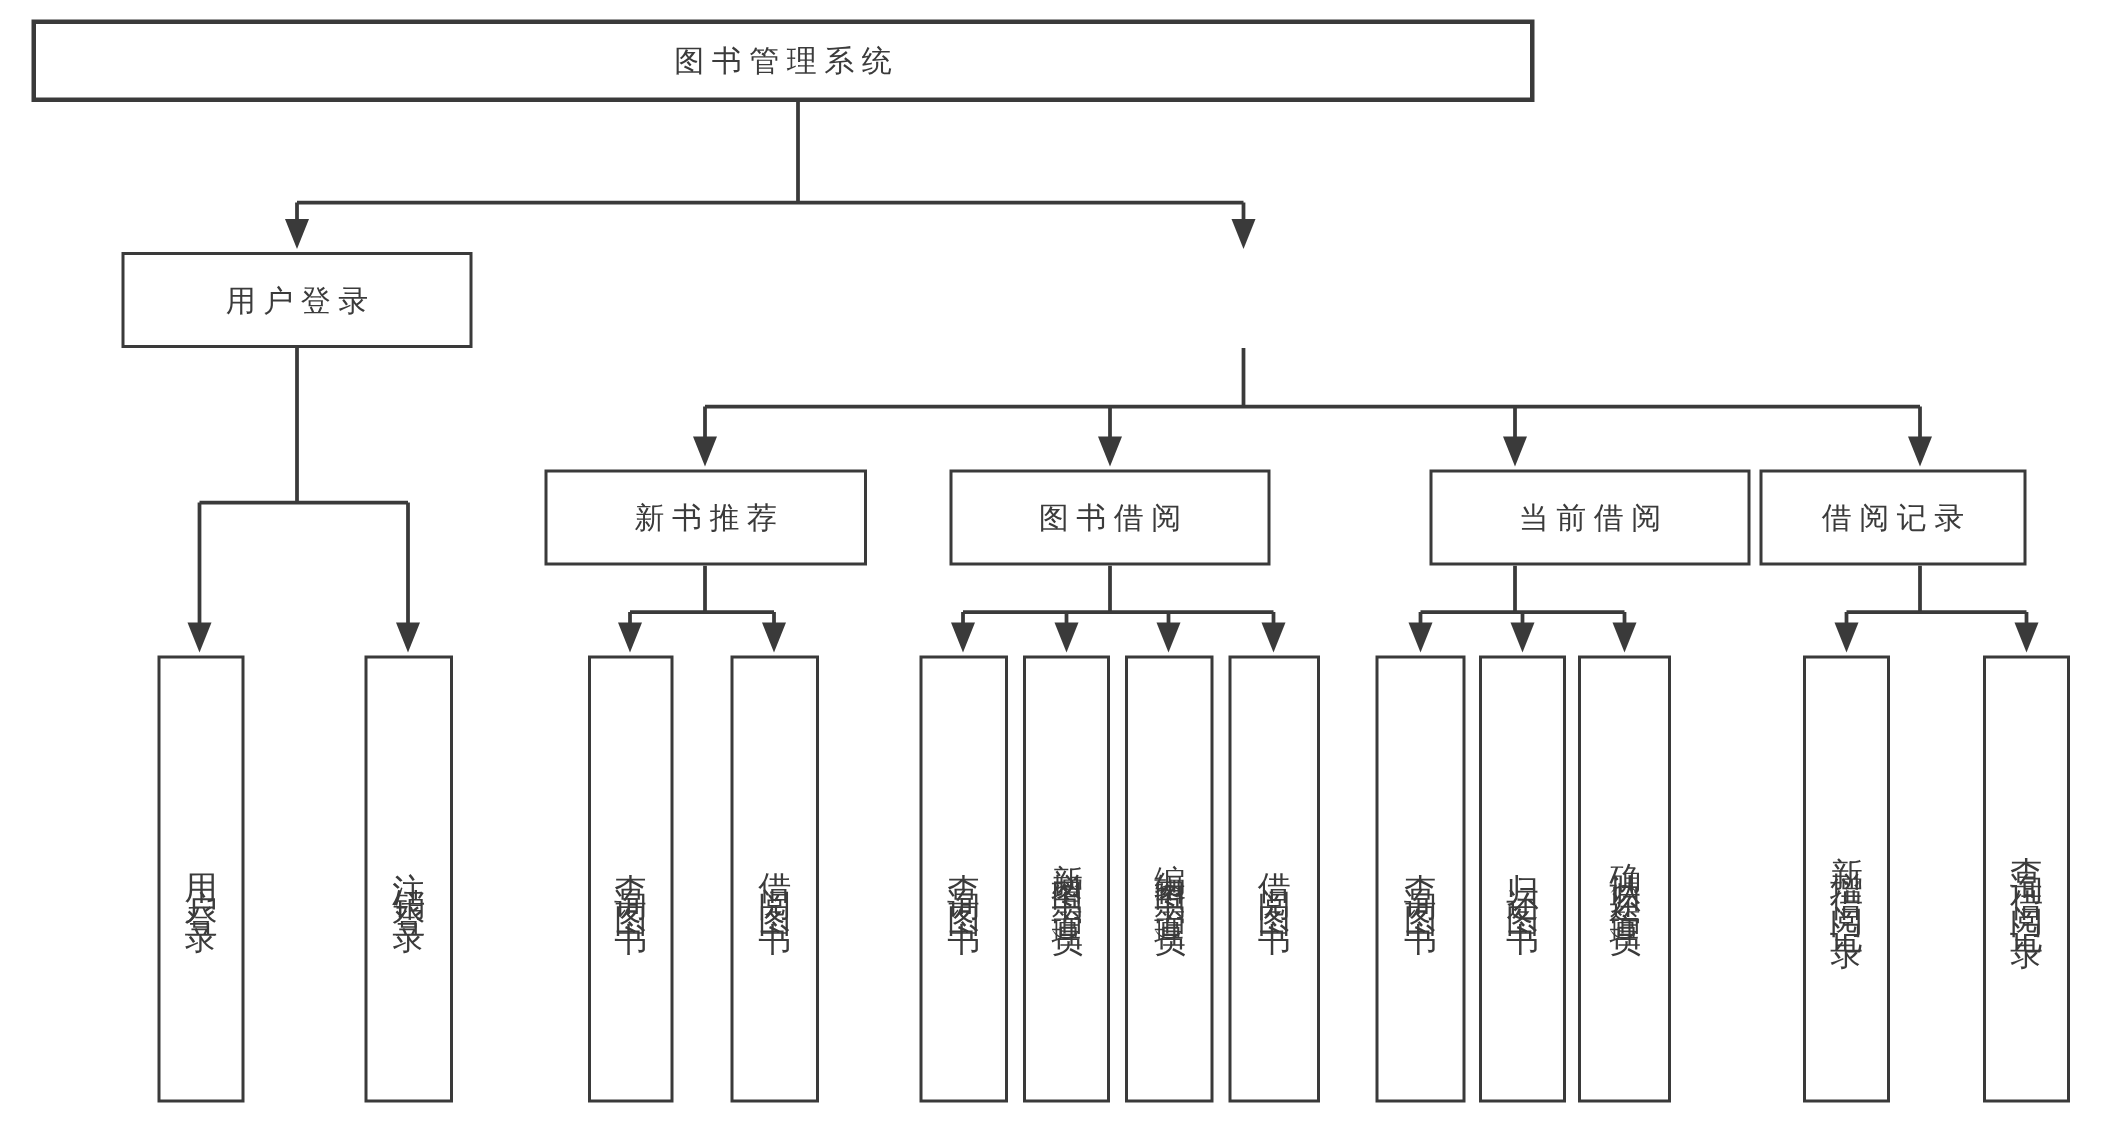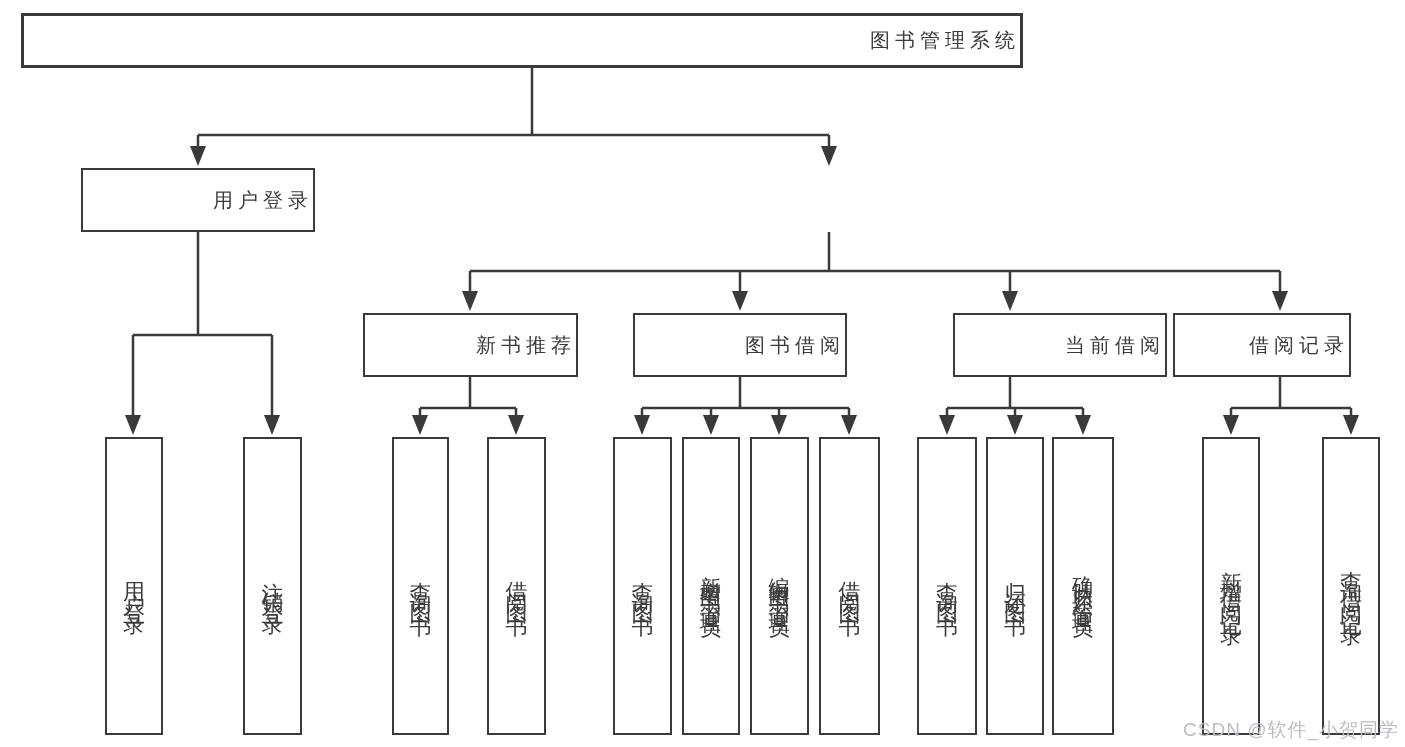--- a/index.html
+++ b/index.html
@@ -9,21 +9,21 @@
     background:#ffffff;
     font-family:"Liberation Sans","DejaVu Sans",sans-serif;
     overflow:hidden;
   }
   .wires{position:absolute;left:0;top:0;width:1405px;height:747px;}
   .node{
     position:absolute;
     box-sizing:border-box;
     background:#ffffff;
     border:2px solid #3a3a3a;
-    display:flex;align-items:center;justify-content:flex-end;
+    display:flex;align-items:center;justify-content:center;
     color:#3b3b3b;
     font-size:20px;
     letter-spacing:5px;
     text-indent:5px; 
     white-space:nowrap;
     z-index:1;
   }
   .node.root{border-width:3px;}
   .leaf{
     position:absolute;
@@ -156,15 +156,14 @@
     <span class="vtext long">确认归还（管理员）</span>
   </div>
 
   <div class="leaf" style="left:1202px;top:437px;width:58px;height:298px;">
     <span class="vtext">新增借阅记录</span>
   </div>
   <div class="leaf" style="left:1322px;top:437px;width:58px;height:298px;">
     <span class="vtext">查询借阅记录</span>
   </div>
 
-  <div class="watermark">CSDN @软件_小贺同学</div>
 
 </div>
 
 </body></html>

